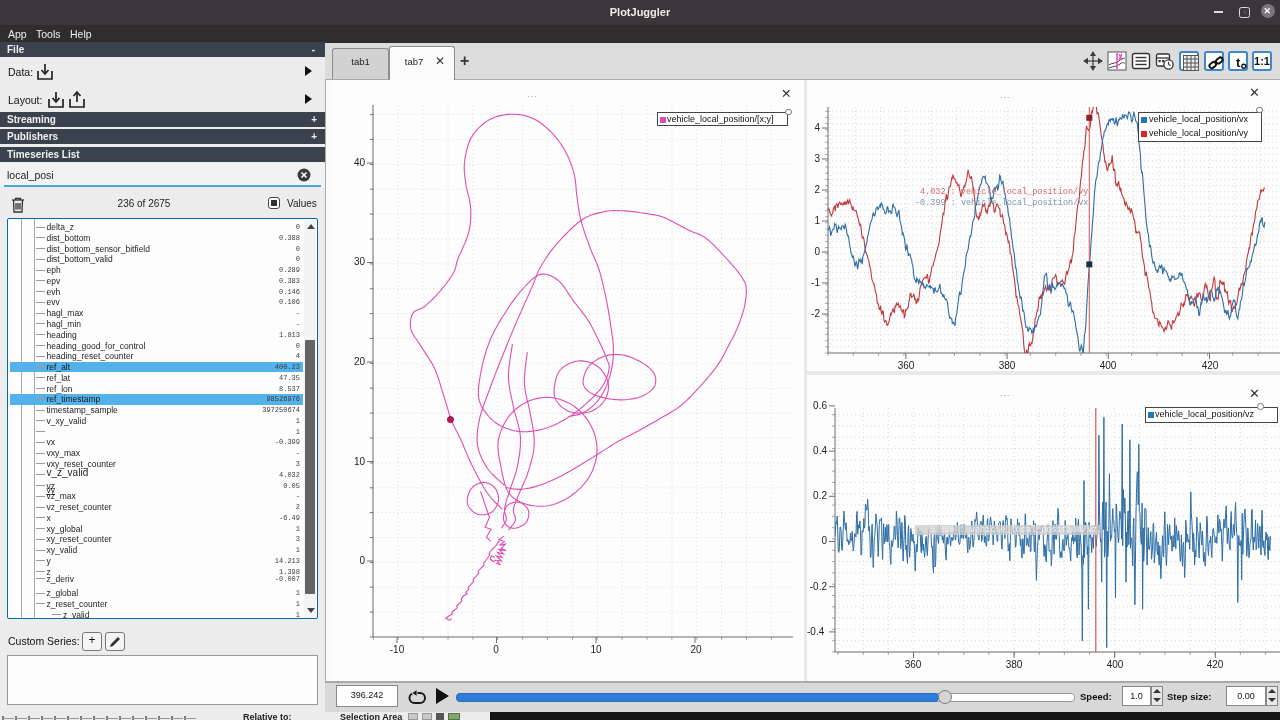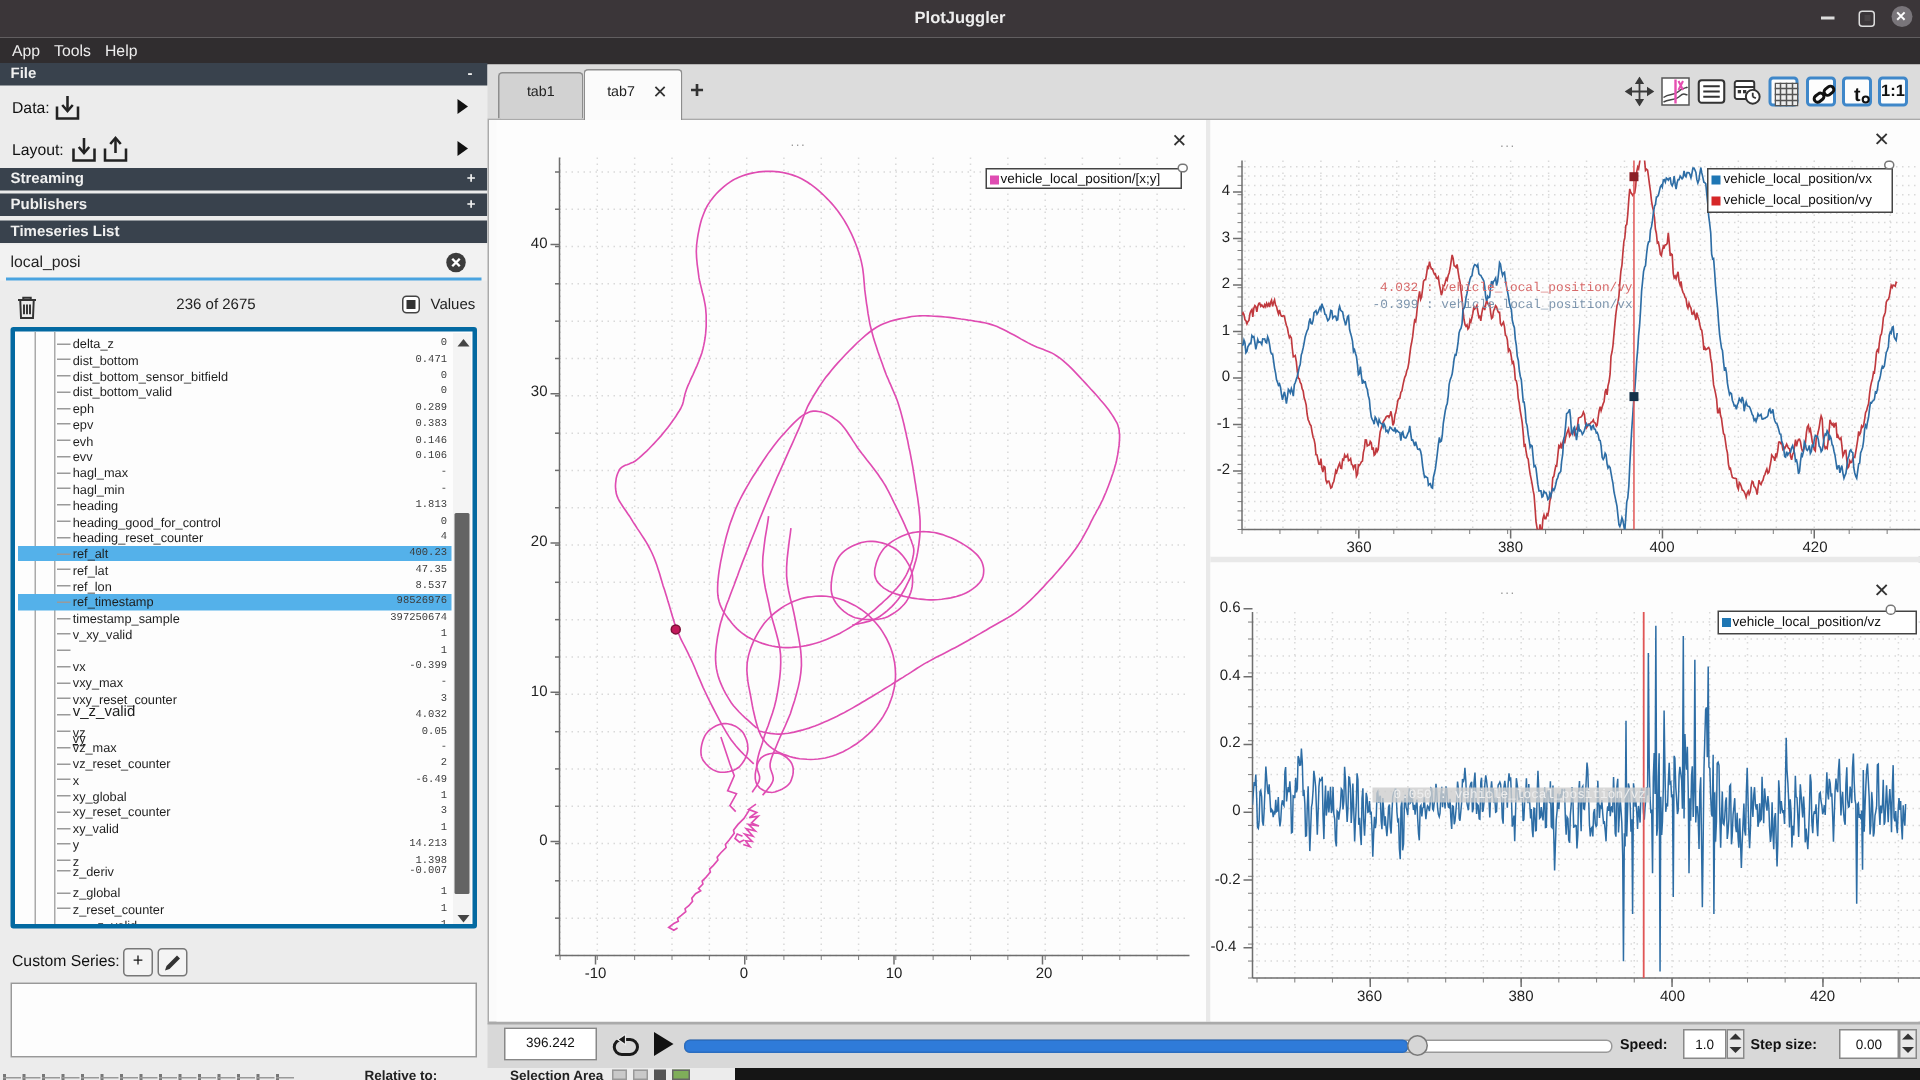--- a/index.html
+++ b/index.html
@@ -61,32 +61,32 @@
         <line x1="6" y1="7" x2="6" y2="13.5"></line>
         <line x1="8" y1="7" x2="8" y2="13.5"></line>
         <line x1="10" y1="7" x2="10" y2="13.5"></line>
       </g>
     </svg></div>
 <div style="position:absolute;left:0;top:198px;width:288px;text-align:center;font-size:10px;color:#222;">236 of 2675</div>
 <div style="position:absolute;left:268px;top:197px;width:12px;height:12px;border:1.5px solid #444;border-radius:3px;background:#fff;"></div>
 <div style="position:absolute;left:271px;top:200px;width:6px;height:6px;background:#333;"></div>
 <div style="position:absolute;left:287px;top:198px;font-size:10px;color:#222;">Values</div>
 
-<div style="position:absolute;left:7px;top:218px;width:311px;height:401px;background:#fdfdfd;border:3px solid #0369a1;border-radius:2px;overflow:hidden;">
+<div style="position:absolute;left:7px;top:218px;width:311px;height:401px;background:#fdfdfd;border:1px solid #0369a1;border-radius:2px;overflow:hidden;">
 <div style="position:absolute;left:13px;top:0;bottom:0;width:1px;background:#aaa;"></div>
 <div style="position:absolute;left:26px;top:0;bottom:0;width:1px;background:#aaa;"></div>
 <div style="position:absolute;left:1.5px;right:14px;top:2.5px;height:10.77px;">
       <span style="position:absolute;left:26px;top:1px;width:9px;border-top:1px solid #9a9a9a;height:0;margin-top:4px;"></span>
       <span style="position:absolute;left:37px;top:0.5px;font-size:8.5px;color:#1d1d1d;white-space:nowrap;">delta_z</span>
       <span style="position:absolute;right:3px;top:1.5px;font-size:7px;color:#3c3c3c;font-family:'Liberation Mono',monospace;">0</span>
     </div>
 <div style="position:absolute;left:1.5px;right:14px;top:13.3px;height:10.77px;">
       <span style="position:absolute;left:26px;top:1px;width:9px;border-top:1px solid #9a9a9a;height:0;margin-top:4px;"></span>
       <span style="position:absolute;left:37px;top:0.5px;font-size:8.5px;color:#1d1d1d;white-space:nowrap;">dist_bottom</span>
-      <span style="position:absolute;right:3px;top:1.5px;font-size:7px;color:#3c3c3c;font-family:'Liberation Mono',monospace;">0.471</span>
+      <span style="position:absolute;right:3px;top:1.5px;font-size:7px;color:#3c3c3c;font-family:'Liberation Mono',monospace;">0.388</span>
     </div>
 <div style="position:absolute;left:1.5px;right:14px;top:24.0px;height:10.77px;">
       <span style="position:absolute;left:26px;top:1px;width:9px;border-top:1px solid #9a9a9a;height:0;margin-top:4px;"></span>
       <span style="position:absolute;left:37px;top:0.5px;font-size:8.5px;color:#1d1d1d;white-space:nowrap;">dist_bottom_sensor_bitfield</span>
       <span style="position:absolute;right:3px;top:1.5px;font-size:7px;color:#3c3c3c;font-family:'Liberation Mono',monospace;">0</span>
     </div>
 <div style="position:absolute;left:1.5px;right:14px;top:34.8px;height:10.77px;">
       <span style="position:absolute;left:26px;top:1px;width:9px;border-top:1px solid #9a9a9a;height:0;margin-top:4px;"></span>
       <span style="position:absolute;left:37px;top:0.5px;font-size:8.5px;color:#1d1d1d;white-space:nowrap;">dist_bottom_valid</span>
       <span style="position:absolute;right:3px;top:1.5px;font-size:7px;color:#3c3c3c;font-family:'Liberation Mono',monospace;">0</span>

